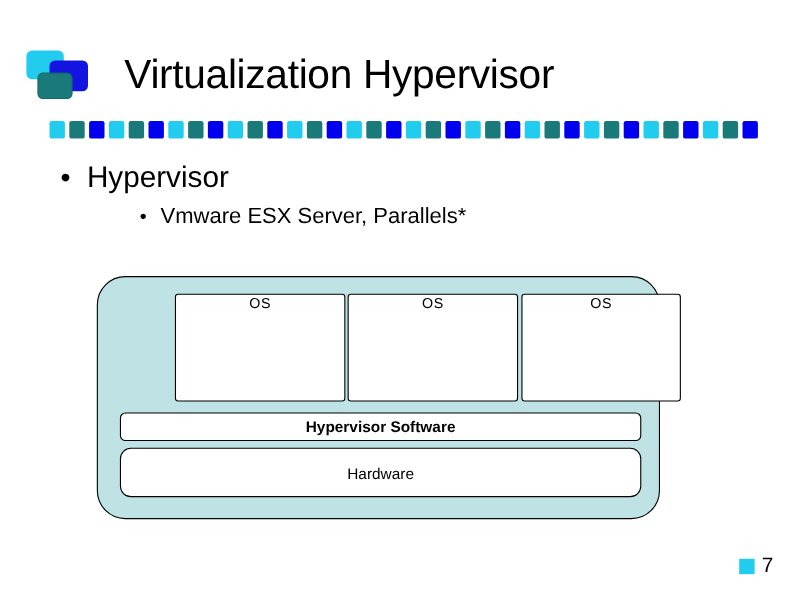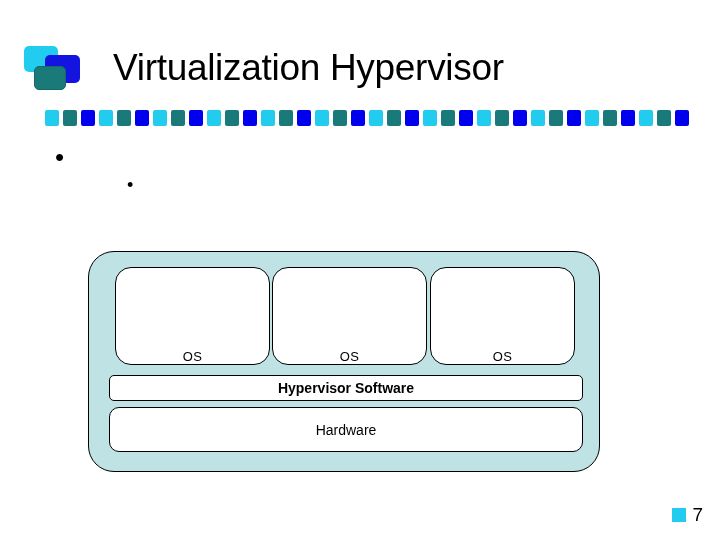--- a/index.html
+++ b/index.html
@@ -136,25 +136,26 @@
     top: 15px;
     width: 512px;
     height: 98px;
   }
   .os-box {
     position: absolute;
     top: 0;
     height: 98px;
     background: #FFFFFF;
     border: 1px solid #000000;
-    border-radius: 16px;
+    border-radius: 3px;
     box-sizing: border-box;
     display: flex;
-    align-items: flex-end;
+    align-items: flex-start;
     justify-content: center;
+    margin-left: 44px;
   }
   .os-box .os-label {
     font-size: 13px;
     letter-spacing: 0.4px;
   }
   #os-box-1 { left: 26px;  width: 155px; }
   #os-box-2 { left: 183px; width: 155px; }
   #os-box-3 { left: 341px; width: 145px; }
 
   .layer-bar {
@@ -255,23 +256,25 @@
     <span class="dash" style="background: rgb(26, 122, 122);"></span>
     <span class="dash" style="background: rgb(0, 0, 238);"></span>
     <span class="dash" style="background: rgb(34, 204, 238);"></span>
     <span class="dash" style="background: rgb(26, 122, 122);"></span>
     <span class="dash" style="background: rgb(0, 0, 238);"></span>
   </div>
 
 <div id="bullet-list">
     <div class="bullet-row bullet-l1">
       <span class="bullet-mark">•</span>
+      <span class="bullet-text">Hypervisor</span>
     </div>
     <div class="bullet-row bullet-l2">
       <span class="bullet-mark">•</span>
+      <span class="bullet-text">Vmware ESX Server, Parallels*</span>
     </div>
   </div>
 
 <div id="arch-diagram">
 
   <div id="os-row">
     <div class="os-box" id="os-box-1">
       <span class="os-label">OS</span>
     </div>
     <div class="os-box" id="os-box-2">

